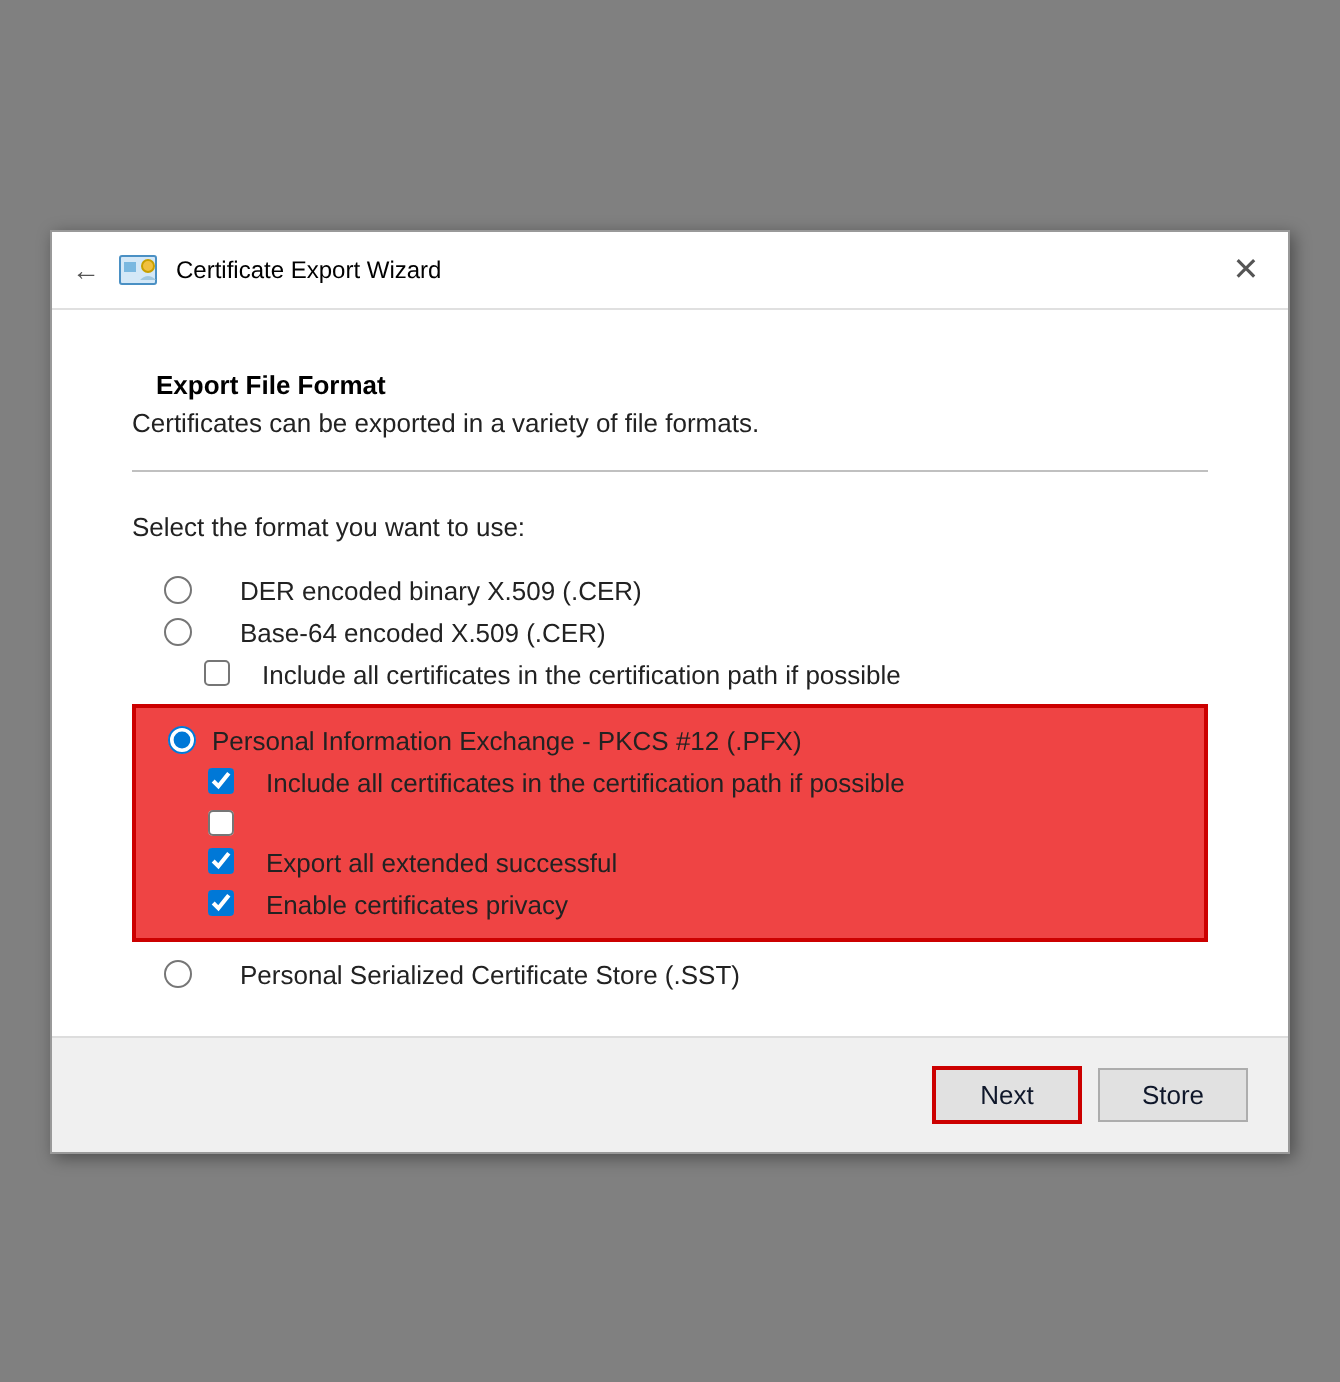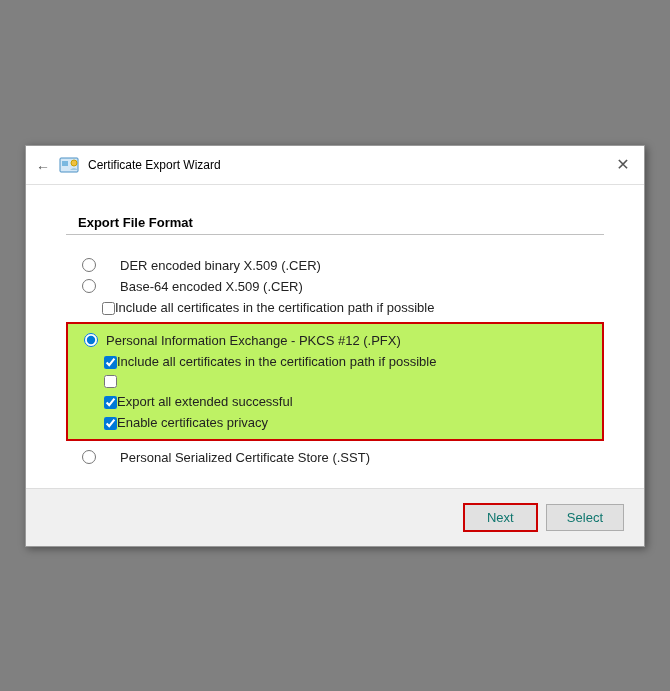--- a/index.html
+++ b/index.html
@@ -98,37 +98,37 @@
       color: #222;
     }
     .radio-item input[type="radio"] {
       margin: 0;
       width: 14px;
       height: 14px;
       accent-color: #0078d7;
     }
     .checkbox-item {
       display: flex;
-      align-items: flex-end;
-      gap: 0;
+      align-items: flex-start;
+      gap: 16px;
       padding: 3px 0 3px 36px;
       font-size: 13px;
       color: #222;
     }
     .checkbox-item input[type="checkbox"] {
       margin: 0;
       width: 13px;
       height: 13px;
       accent-color: #0078d7;
     }
     .pfx-box {
       border: 2px solid #cc0000;
       margin: 4px 0 6px 0;
       padding: 6px 0 6px 0;
-      background: #bef264;
+      background: #ef4444;
     }
     .pfx-radio {
       display: flex;
       align-items: center;
       gap: 8px;
       padding: 3px 0 3px 16px;
       font-size: 13px;
       color: #222;
     }
     .pfx-radio input[type="radio"] {
@@ -148,21 +148,21 @@
       border-top: 1px solid #ddd;
     }
     .btn {
       padding: 5px 20px;
       font-size: 13px;
       border: 1px solid #adadad;
       background: #e1e1e1;
       cursor: pointer;
       min-width: 75px;
       text-align: center;
-      color: #0f766e;
+      color: #0f172a;
     }
     .btn-next {
       border: 2px solid #cc0000;
       background: #e1e1e1;
     }
   </style>
 </head>
 <body>
 
 <div class="window">
@@ -176,21 +176,23 @@
         <circle cx="16" cy="9" r="3" fill="#f0c040" stroke="#c8a000" stroke-width="1"></circle>
         <path d="M12 16 Q16 12 20 16" fill="#a0c8e0"></path>
       </svg>
       <span class="title-text">Certificate Export Wizard</span>
     </div>
     <span class="close-btn">✕</span>
   </div>
 
   <div class="content">
     <div class="section-title">Export File Format</div>
+    <div class="section-desc">Certificates can be exported in a variety of file formats.</div>
     <hr class="divider">
+    <div class="select-label">Select the format you want to use:</div>
 
     <div class="radio-group">
 
       <div class="radio-item">
         <input type="radio" name="format" id="der" style="">
         <label for="der">DER encoded binary X.509 (.CER)</label>
       </div>
 
       <div class="radio-item">
         <input type="radio" name="format" id="b64" style="">
@@ -227,15 +229,15 @@
 
       <div class="radio-item">
         <input type="radio" name="format" id="ms_store" style="">
         <label for="ms_store">Personal Serialized Certificate Store (.SST)</label>
       </div>
     </div>
   </div>
 
   <div class="footer">
     <button class="btn btn-next">Next</button>
-    <button class="btn">Select</button>
+    <button class="btn">Store</button>
   </div>
 </div>
 
 </body></html>

